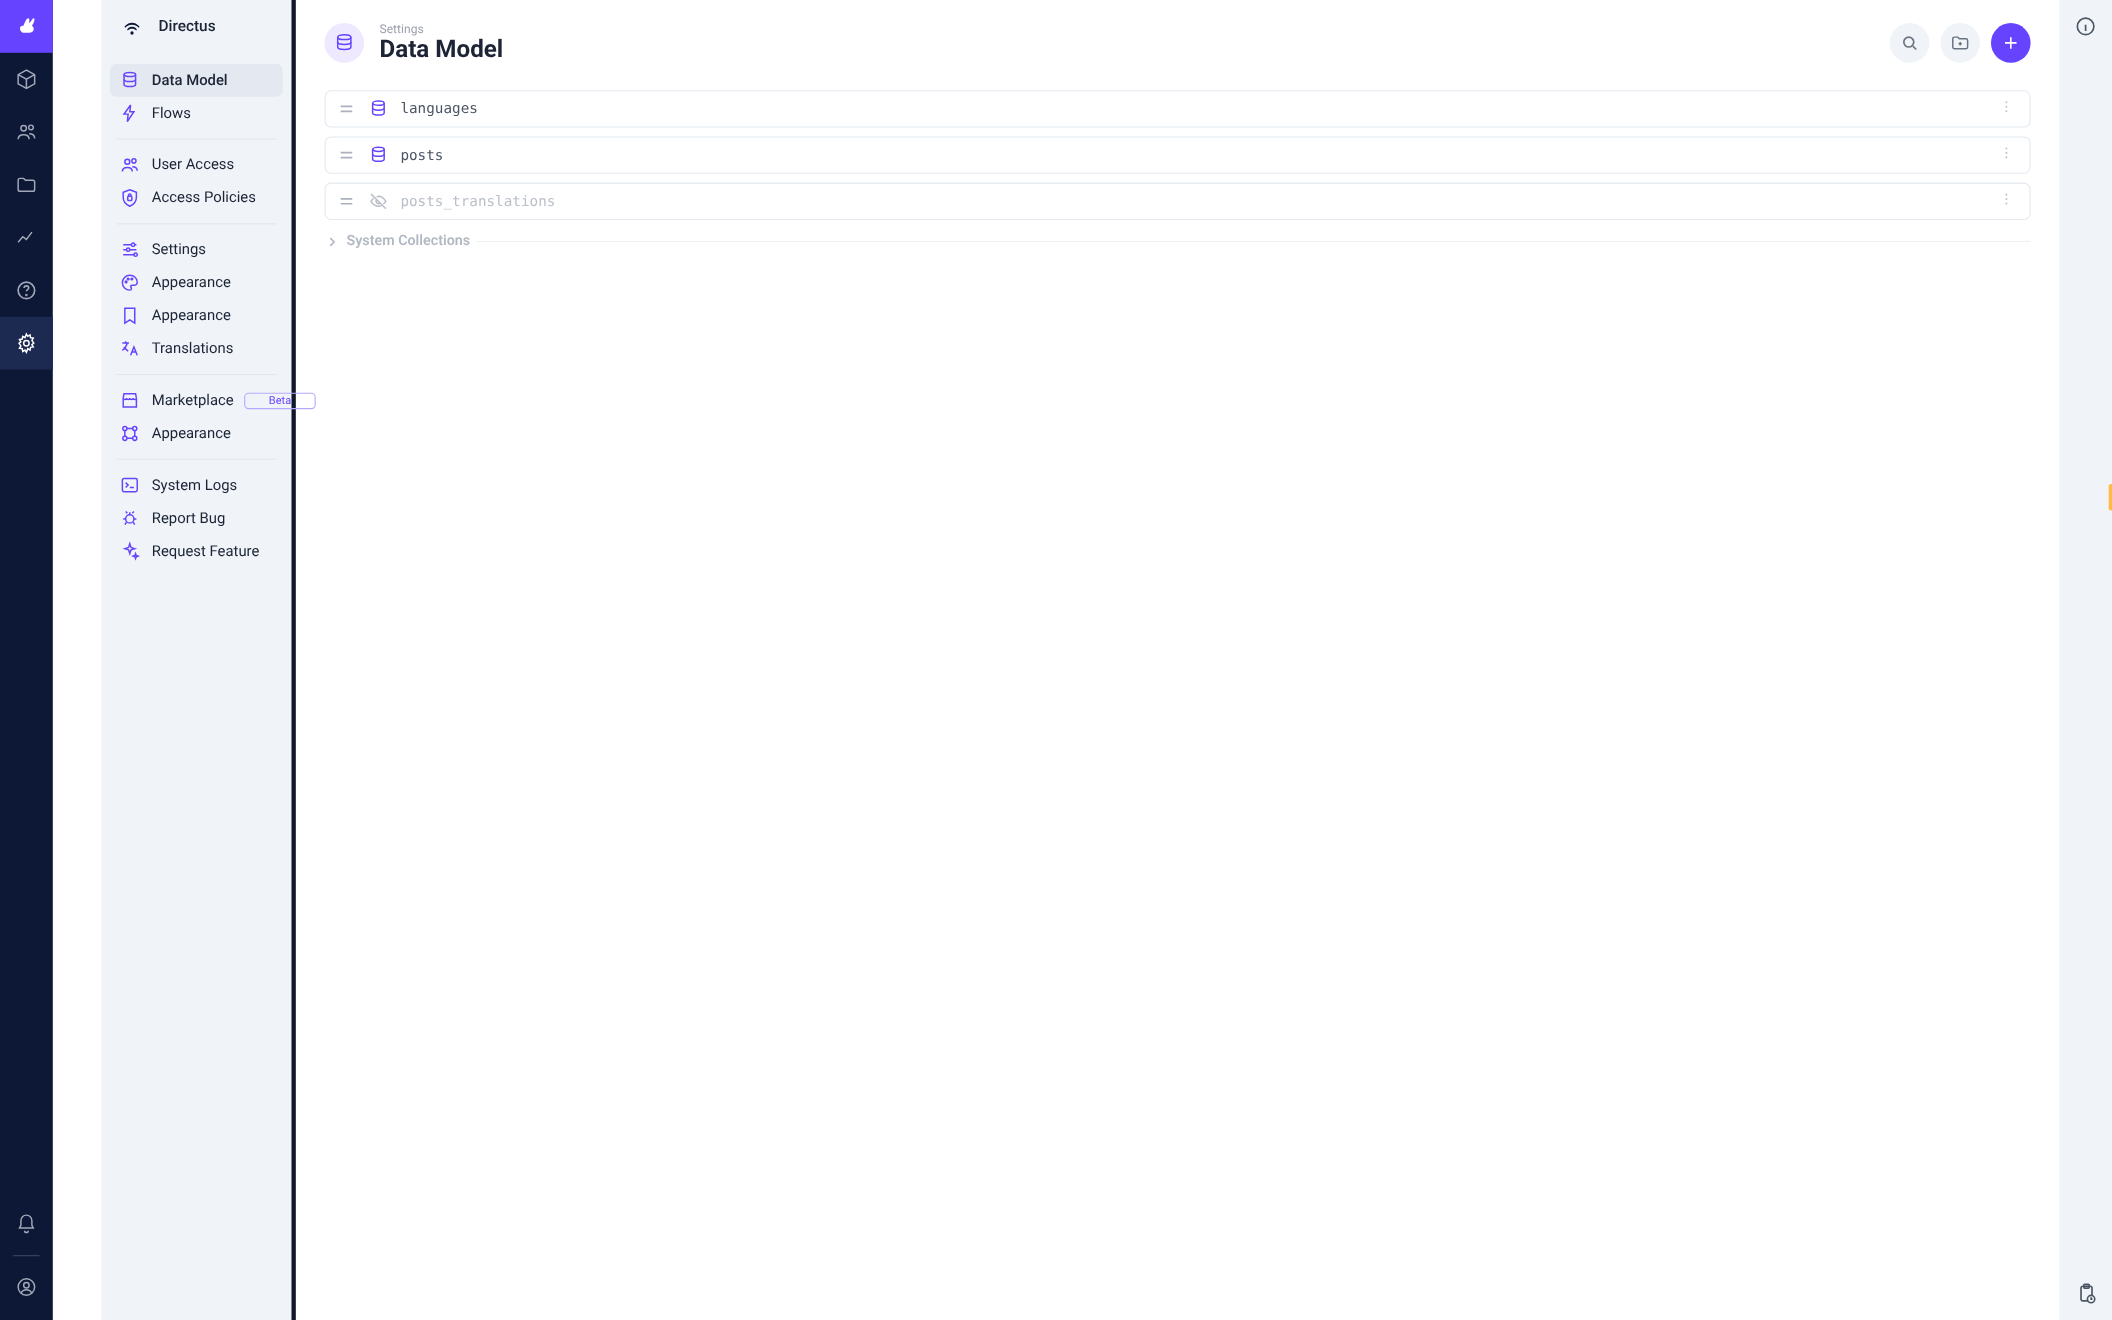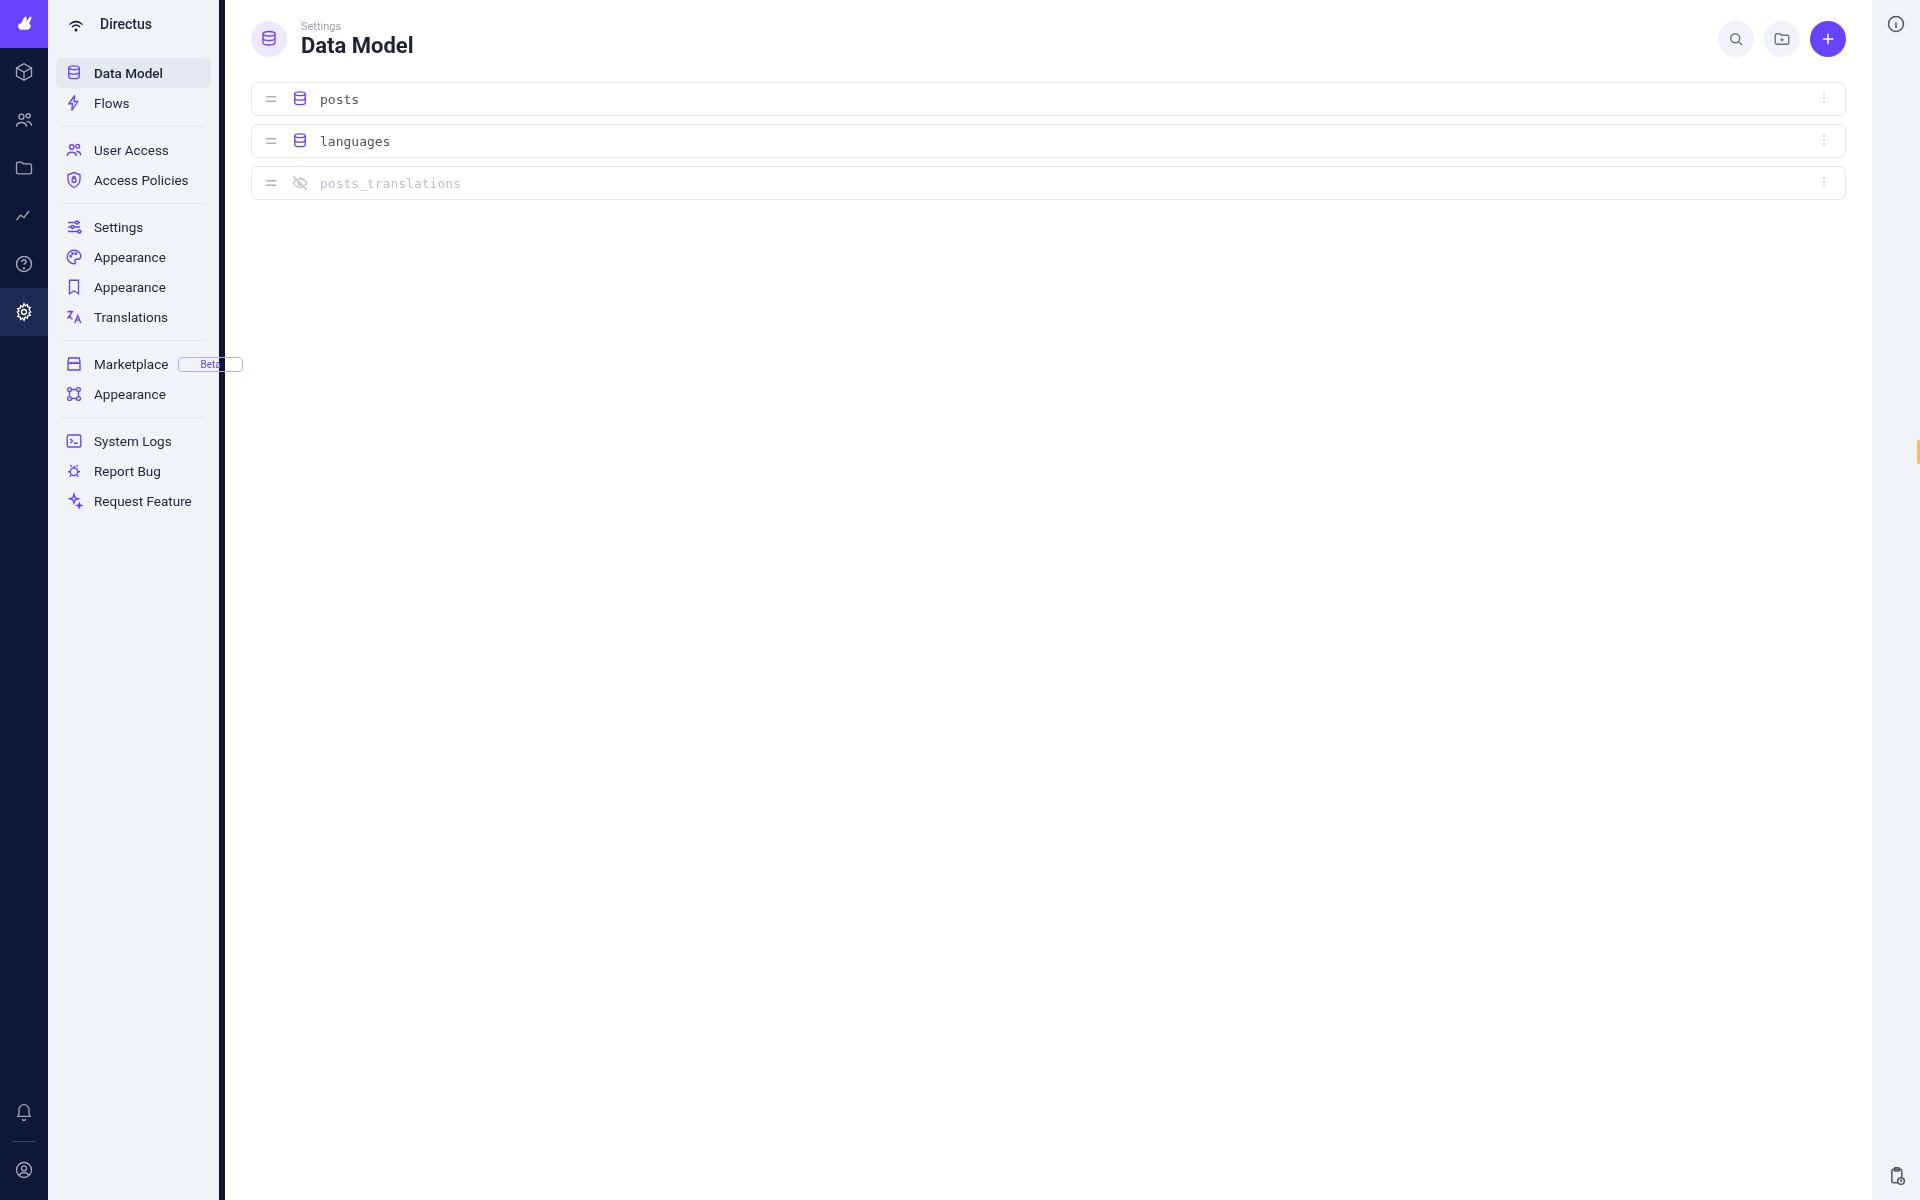--- a/index.html
+++ b/index.html
@@ -28,23 +28,24 @@
       cursor: pointer;
     }
     .rail-item.active { background: #1c2a52; color: #fff; }
     .rail-spacer { flex: 1; }
     .rail-divider { width: 24px; height: 1px; background: #3a4560; margin: 4px auto; }
 
     
     .secondary {
       width: 177px;
       background: #f0f4f9;
-      border-right: 6px solid #0f172a;
+      border-right: 4px solid #0f172a;
       display: flex; flex-direction: column;
       flex-shrink: 0;
+      margin-left: 44px;
     }
     .secondary-header {
       height: 48px;
       display: flex; align-items: center;
       padding: 0 16px;
       gap: 12px;
     }
     .secondary-header .proj-icon { width: 24px; height: 24px; display:flex; align-items:center; justify-content:center; color:#0d1836;}
     .secondary-header .proj-name { font-size: 14px; font-weight: 500; color: #1c2436; }
     .nav-list { padding: 10px 8px; }
@@ -387,67 +388,74 @@
             <path d="M5 9h14M5 15h14"></path>
           </svg>
         </span>
         <span class="coll-db">
           <svg viewBox="0 0 24 24" fill="none" stroke="currentColor" stroke-width="1.8">
             <ellipse cx="12" cy="5" rx="7" ry="2.5"></ellipse>
             <path d="M5 5v6c0 1.4 3.1 2.5 7 2.5s7-1.1 7-2.5V5"></path>
             <path d="M5 11v6c0 1.4 3.1 2.5 7 2.5s7-1.1 7-2.5v-6"></path>
           </svg>
         </span>
+        <span>languages</span>
+        <span class="coll-more"><svg viewBox="0 0 24 24" fill="currentColor" style="width:14px;height:14px">
+            <circle cx="12" cy="5" r="1.6"></circle>
+            <circle cx="12" cy="12" r="1.6"></circle>
+            <circle cx="12" cy="19" r="1.6"></circle>
+          </svg></span>
+      </div>
+      <div class="coll">
+        <span class="drag">
+          <svg viewBox="0 0 24 24" fill="none" stroke="currentColor" stroke-width="2">
+            <path d="M5 9h14M5 15h14"></path>
+          </svg>
+        </span>
+        <span class="coll-db">
+          <svg viewBox="0 0 24 24" fill="none" stroke="currentColor" stroke-width="1.8">
+            <ellipse cx="12" cy="5" rx="7" ry="2.5"></ellipse>
+            <path d="M5 5v6c0 1.4 3.1 2.5 7 2.5s7-1.1 7-2.5V5"></path>
+            <path d="M5 11v6c0 1.4 3.1 2.5 7 2.5s7-1.1 7-2.5v-6"></path>
+          </svg>
+        </span>
         <span>posts</span>
         <span class="coll-more"><svg viewBox="0 0 24 24" fill="currentColor" style="width:14px;height:14px">
             <circle cx="12" cy="5" r="1.6"></circle>
             <circle cx="12" cy="12" r="1.6"></circle>
             <circle cx="12" cy="19" r="1.6"></circle>
           </svg></span>
       </div>
-      <div class="coll">
-        <span class="drag">
-          <svg viewBox="0 0 24 24" fill="none" stroke="currentColor" stroke-width="2">
-            <path d="M5 9h14M5 15h14"></path>
-          </svg>
-        </span>
-        <span class="coll-db">
-          <svg viewBox="0 0 24 24" fill="none" stroke="currentColor" stroke-width="1.8">
-            <ellipse cx="12" cy="5" rx="7" ry="2.5"></ellipse>
-            <path d="M5 5v6c0 1.4 3.1 2.5 7 2.5s7-1.1 7-2.5V5"></path>
-            <path d="M5 11v6c0 1.4 3.1 2.5 7 2.5s7-1.1 7-2.5v-6"></path>
-          </svg>
-        </span>
-        <span>languages</span>
-        <span class="coll-more"><svg viewBox="0 0 24 24" fill="currentColor" style="width:14px;height:14px">
-            <circle cx="12" cy="5" r="1.6"></circle>
-            <circle cx="12" cy="12" r="1.6"></circle>
-            <circle cx="12" cy="19" r="1.6"></circle>
-          </svg></span>
-      </div>
       <div class="coll faded">
         <span class="drag">
           <svg viewBox="0 0 24 24" fill="none" stroke="currentColor" stroke-width="2">
             <path d="M5 9h14M5 15h14"></path>
           </svg>
         </span>
         <span class="coll-db">
           <svg viewBox="0 0 24 24" fill="none" stroke="currentColor" stroke-width="1.8">
             <path d="M3 3l18 18M10 6.5A9.8 9.8 0 0112 6c5 0 9 6 9 6a16 16 0 01-3 3.3M6.2 8.4A16 16 0 003 12s4 6 9 6a9.7 9.7 0 003.8-.8M9.9 10a3 3 0 004.2 4.2"></path>
           </svg>
         </span>
         <span>posts_translations</span>
         <span class="coll-more"><svg viewBox="0 0 24 24" fill="currentColor" style="width:14px;height:14px">
             <circle cx="12" cy="5" r="1.6"></circle>
             <circle cx="12" cy="12" r="1.6"></circle>
             <circle cx="12" cy="19" r="1.6"></circle>
           </svg></span>
       </div>
     </div>
 
+  <div class="sys-row">
+    <svg viewBox="0 0 24 24" fill="none" stroke="currentColor" stroke-width="2.5" style="width:14px;height:14px">
+        <path d="M9 6l6 6-6 6"></path>
+      </svg>
+    <span>System Collections</span>
+    <div class="line"></div>
+  </div>
 </div>
 
 <div class="right-rail">
   <div class="rr-item">
     <svg viewBox="0 0 24 24" fill="none" stroke="currentColor" stroke-width="1.8">
         <circle cx="12" cy="12" r="9"></circle>
         <path d="M12 8h.01M11 11h1v5h1"></path>
       </svg>
   </div>
   <div class="orange-tick"></div>

